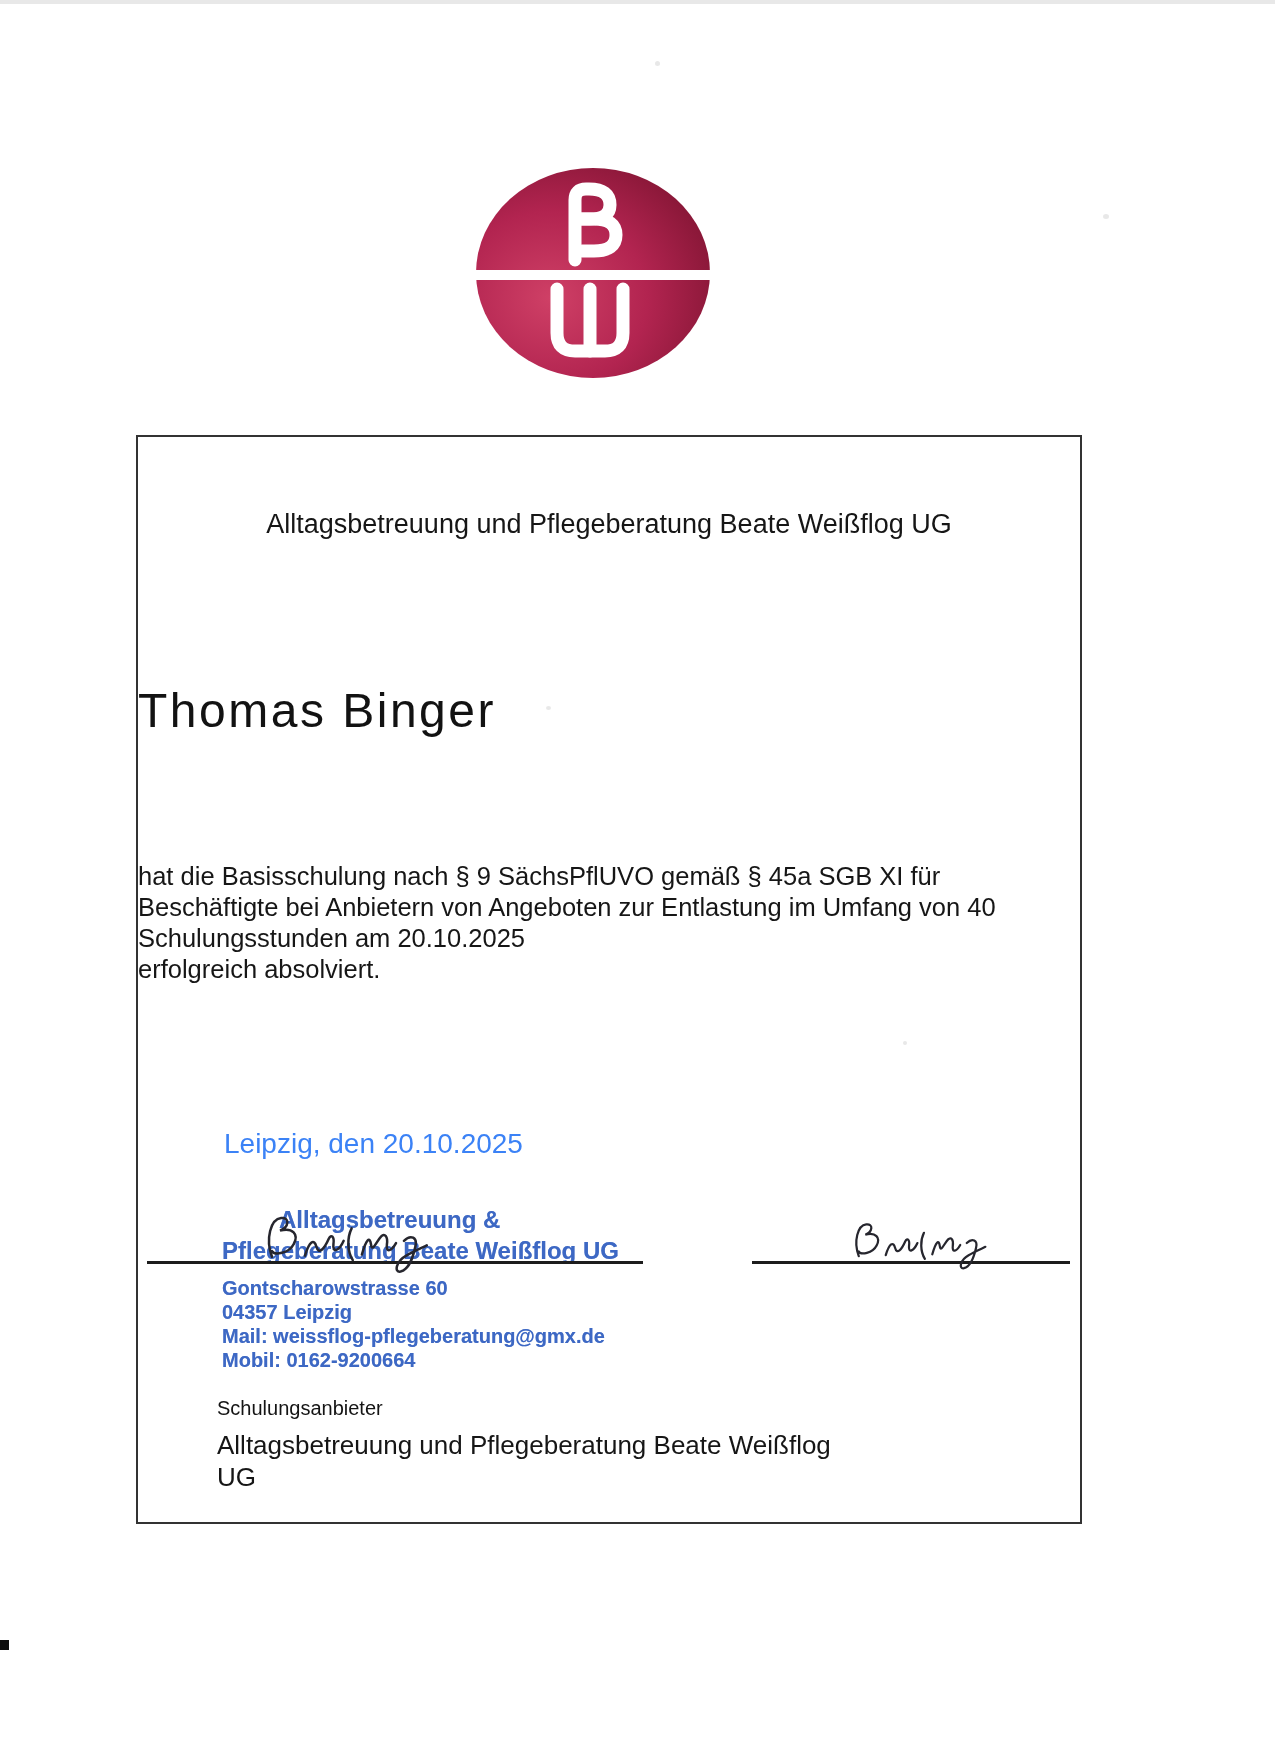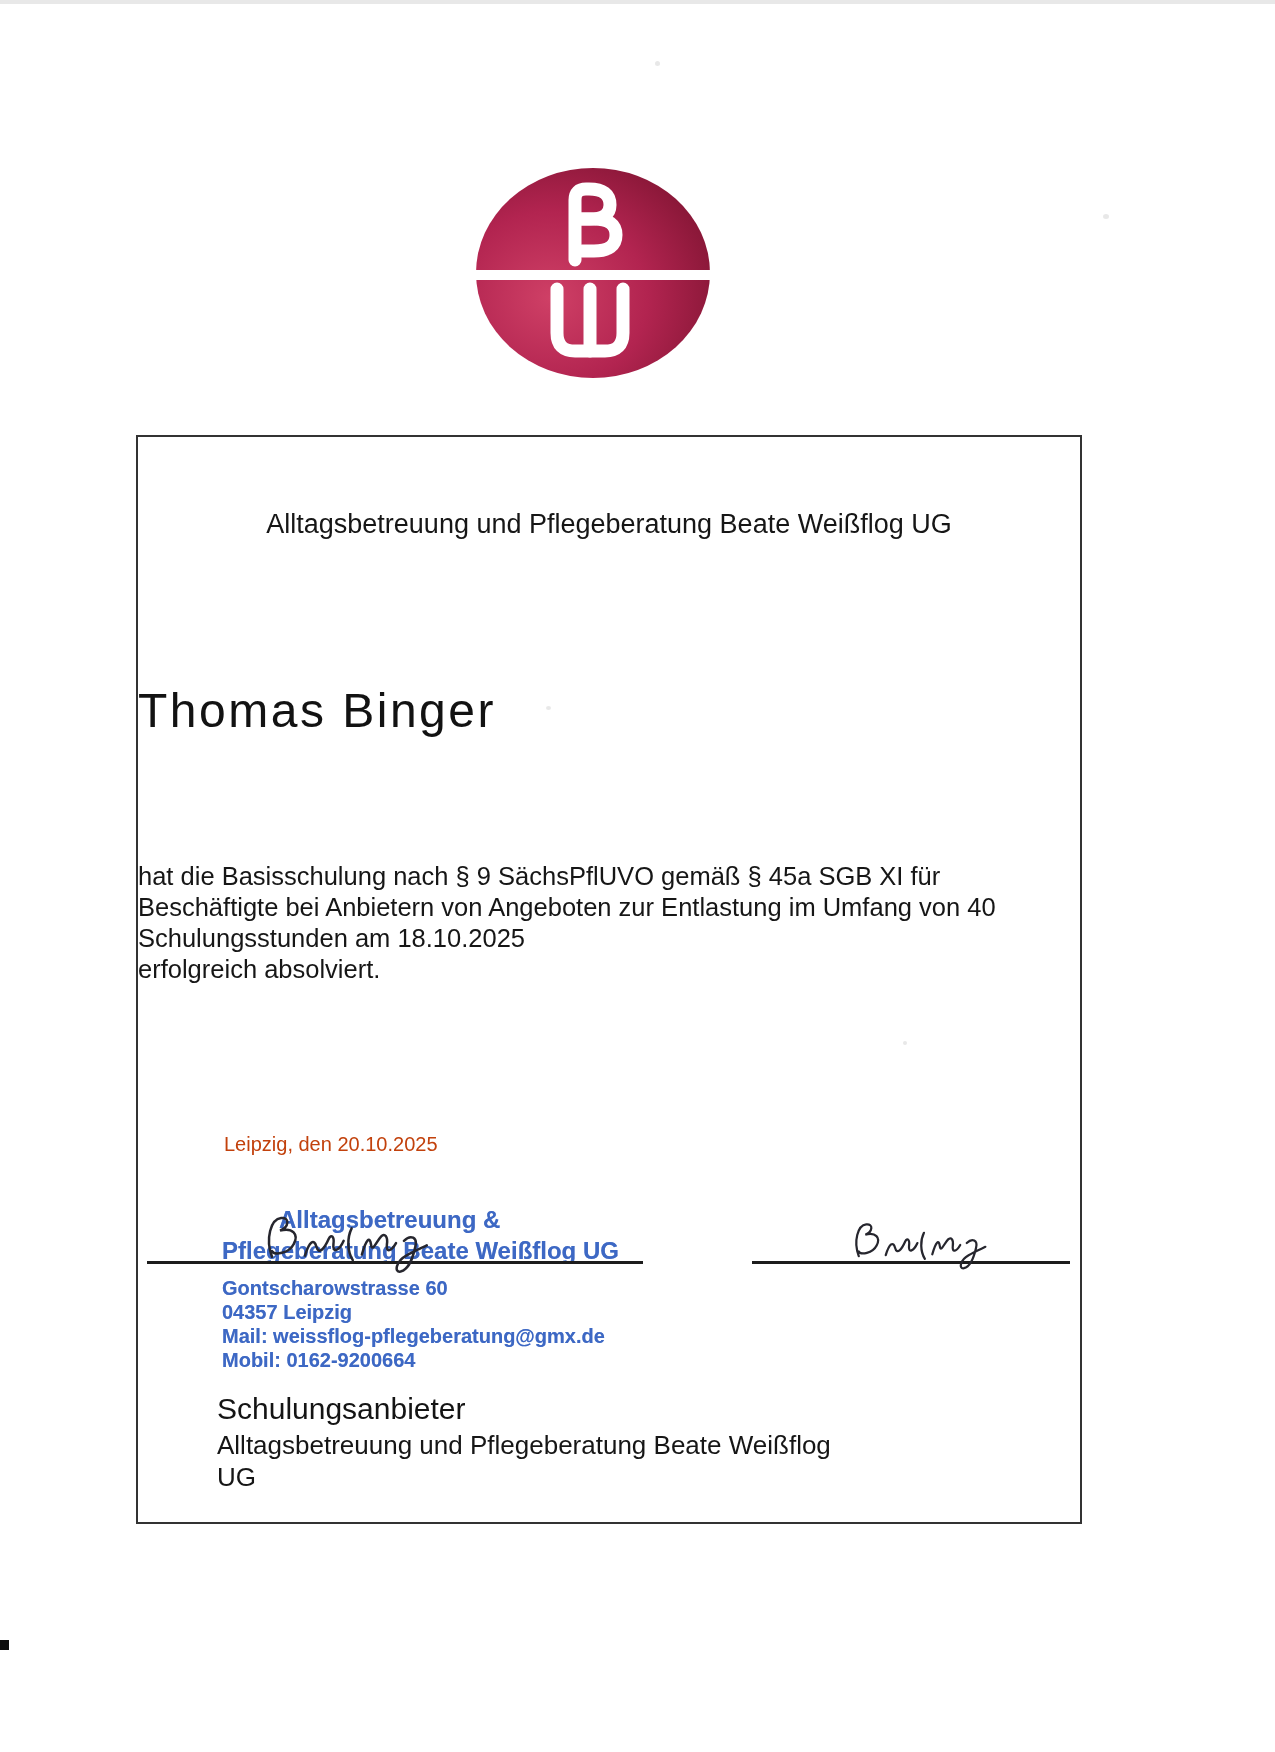--- a/index.html
+++ b/index.html
@@ -24,41 +24,41 @@
   .recipient{
     position:absolute;left:0;top:246px;width:100%;
     text-align:left;font-size:48px;letter-spacing:2.5px;line-height:56px;color:#121212;
   }
   .body-text{
     position:absolute;left:0;top:424px;width:100%;
     text-align:left;font-size:25.5px;line-height:31px;color:#161616;
   }
   .place-date{
     position:absolute;left:86px;top:690px;
-    font-size:20px;line-height:34px;color:#c2410c;
+    font-size:28px;line-height:34px;color:#3b82f6;
   }
   .stamp{
     position:absolute;left:84px;top:768px;width:430px;
     color:#3d68c4;font-weight:700;
     text-shadow:0 0 .6px rgba(61,104,196,.55);
   }
   .stamp .s1{font-size:24px;line-height:29px;margin-left:57px;}
   .stamp .s2{font-size:24px;line-height:29px;margin-top:2px;}
   .stamp .sa{font-size:20px;line-height:24px;}
   .stamp .sa.first{margin-top:11px;}
   .sig-line{position:absolute;height:3px;background:#1d1d1d;top:824px;}
   .sig-line-left{left:9px;width:496px;}
   .sig-line-right{left:614px;width:318px;}
   .sig{position:absolute;}
   .sig-left{left:120px;top:772px;width:185px;height:66px;}
   .sig-right{left:706px;top:780px;width:158px;height:54px;}
   .bottom-block{position:absolute;top:953px;}
   .provider-block{left:79px;width:620px;}
   .leader-block{left:716px;width:220px;}
-  .bottom-block .label{font-size:30px;line-height:37px;color:#141414;}
+  .bottom-block .label{font-size:20px;line-height:37px;color:#141414;}
   .bottom-block .sub{font-size:26px;line-height:32px;margin-top:2px;color:#161616;}
   .speck{position:absolute;border-radius:50%;background:#bcbcbc;opacity:.35;}
   .edge-mark{position:absolute;left:0;top:1636px;width:9px;height:10px;background:#0d0d0d;}
 </style>
 </head>
 <body>
 
 <div class="page">
 
   <svg class="logo" viewBox="0 0 236 212" aria-hidden="true">
@@ -85,21 +85,21 @@
 
   <div class="cert-box">
 
     <div class="org-title">Alltagsbetreuung und Pflegeberatung Beate Weißflog UG</div>
 
     <div class="recipient">Thomas Binger</div>
 
     <div class="body-text">
       <div>hat die Basisschulung nach § 9 SächsPflUVO gemäß § 45a SGB XI für</div>
       <div>Beschäftigte bei Anbietern von Angeboten zur Entlastung im Umfang von 40</div>
-      <div>Schulungsstunden am 18.10.2025</div>
+      <div>Schulungsstunden am 20.10.2025</div>
       <div>erfolgreich absolviert.</div>
     </div>
 
     <div class="place-date">Leipzig, den 20.10.2025</div>
 
     <div class="stamp">
       <div class="s1">Alltagsbetreuung &amp;</div>
       <div class="s2">Pflegeberatung Beate Weißflog UG</div>
       <div class="sa first">Gontscharowstrasse 60</div>
       <div class="sa">04357 Leipzig</div>

